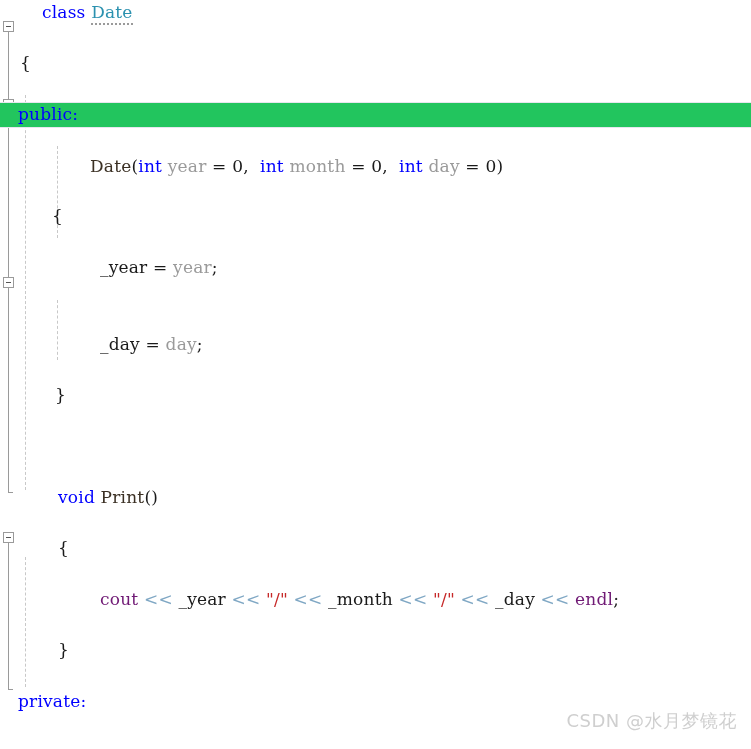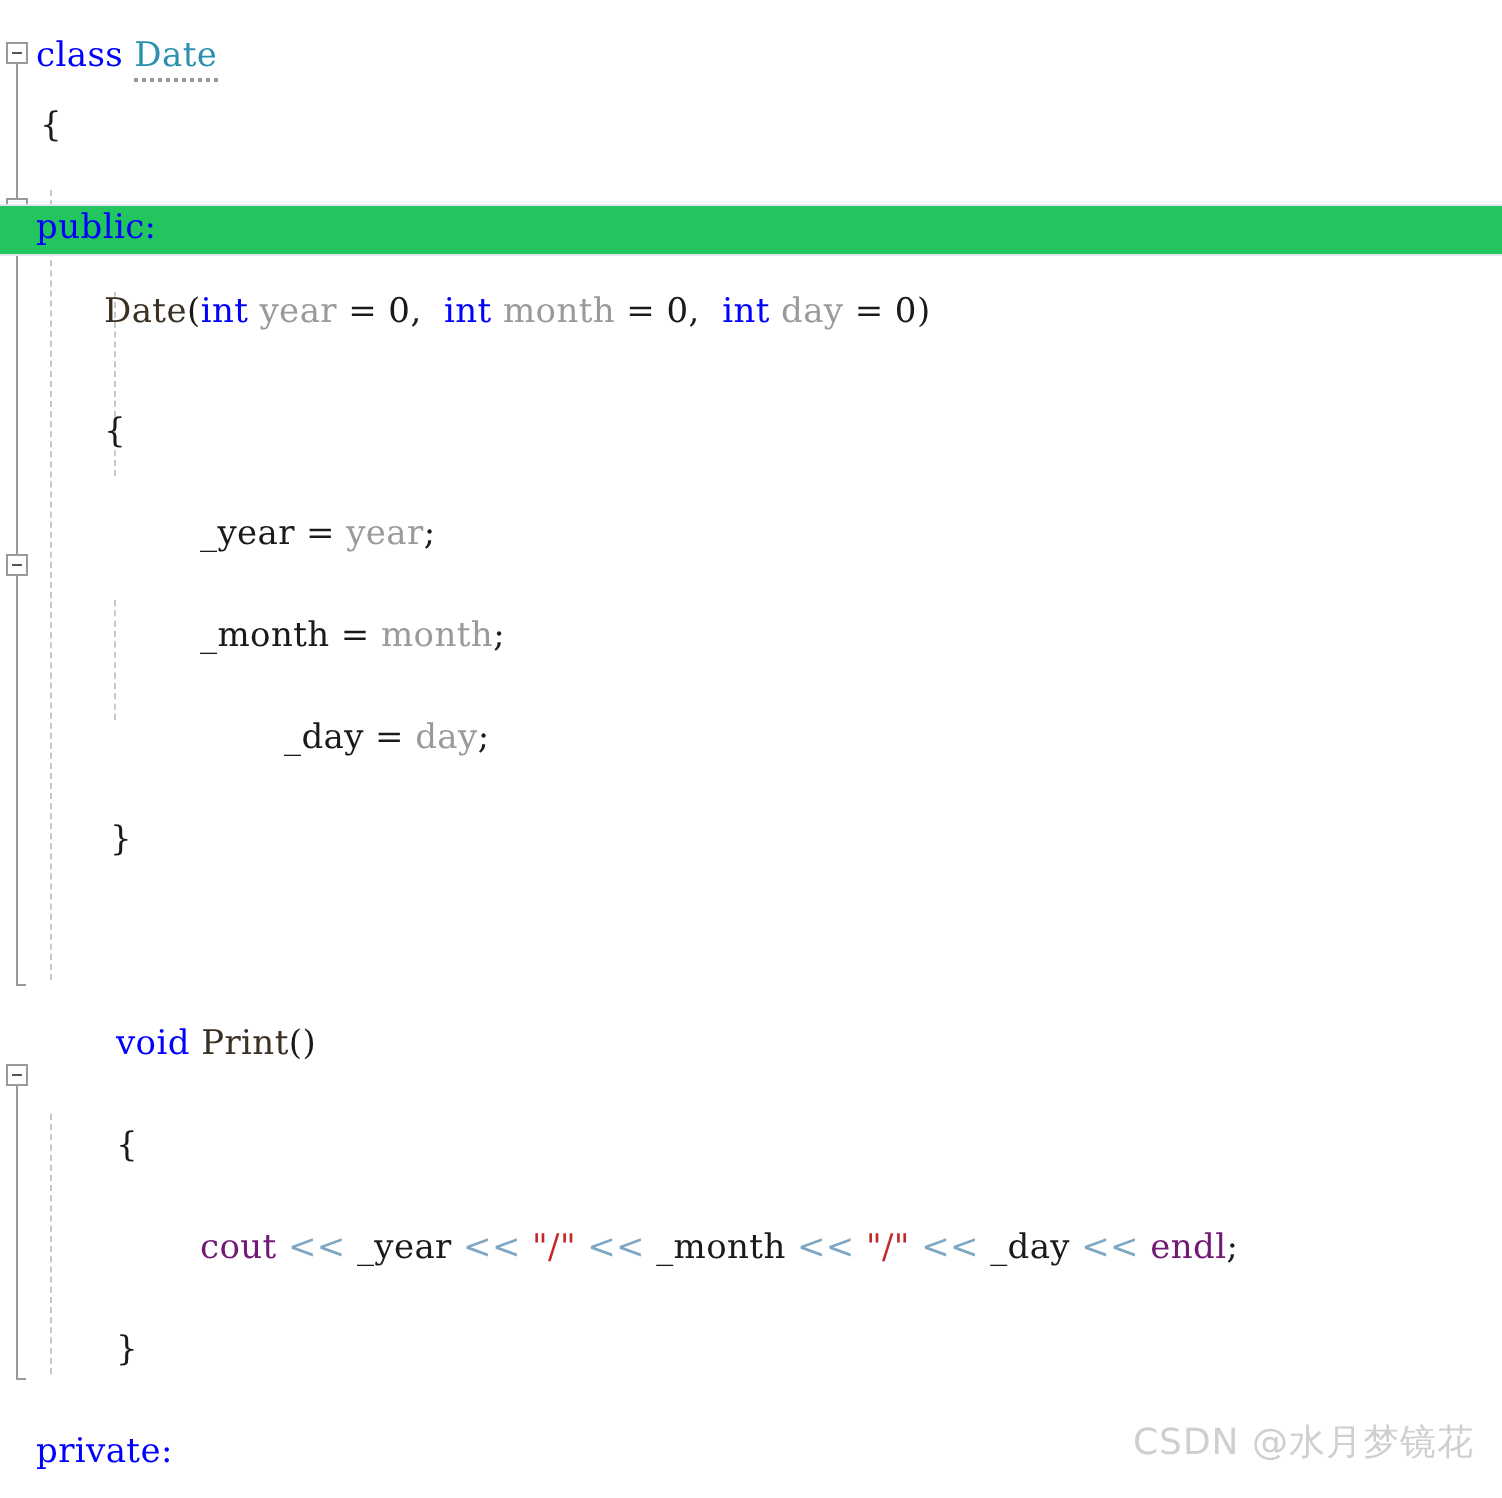--- a/index.html
+++ b/index.html
@@ -150,50 +150,47 @@
     <div class="fold-foot" style="left:8px; top:689px;"></div>
   </div>
 
   <div class="iguide" style="left:25px; top:95px;  height:395px;"></div>
   <div class="iguide" style="left:57px; top:146px; height:92px;"></div>
   <div class="iguide" style="left:57px; top:300px; height:60px;"></div>
   <div class="iguide" style="left:25px; top:557px; height:130px;"></div>
 
   <div class="code">
 
-    <div class="line" style="top:16px;">
+    <div class="line" style="top:0px;margin-left:24px;">
       <span class="txt"><span class="kw">class</span><span class="plain"> </span><span class="type hintdot">Date</span></span>
     </div>
 
     <div class="line" style="top:25.5px;">
       <span class="txt" style="left:20px;"><span class="brace">{</span></span>
     </div>
 
     <div class="line banded" style="top:51px;">
       <span class="txt"><span class="kw">public:</span></span>
     </div>
 
-    <div class="line" style="top:67px;">
+    <div class="line" style="top:77px;margin-left:38px;">
       <span class="txt" style="left:52px;"><span class="fn">Date</span><span class="brace">(</span><span class="kw">int</span><span> </span><span class="param">year</span><span> </span><span class="op">=</span><span> </span><span class="num">0</span><span class="op">,</span><span> </span><span> </span><span class="kw">int</span><span> </span><span class="param">month</span><span> </span><span class="op">=</span><span> </span><span class="num">0</span><span class="op">,</span><span> </span><span> </span><span class="kw">int</span><span> </span><span class="param">day</span><span> </span><span class="op">=</span><span> </span><span class="num">0</span><span class="brace">)</span></span>
     </div>
 
     <div class="line" style="top:102px;">
       <span class="txt" style="left:52px;"><span class="brace">{</span></span>
     </div>
 
     <div class="line" style="top:127.5px;">
       <span class="txt" style="left:100px;"><span class="member">_year</span><span> </span><span class="op">=</span><span> </span><span class="param">year</span><span class="op">;</span></span>
     </div>
 
-    <div class="line" style="top:153px;">
-      <span class="txt" style="left:100px;"><span class="member">_month</span><span> </span><span class="op">=</span><span> </span><span class="param">month</span><span class="op">;</span></span>
-    </div>
 
     <div class="line" style="top:178.5px;">
-      <span class="txt" style="left:100px;margin-left:42px;"><span class="member">_day</span><span> </span><span class="op">=</span><span> </span><span class="param">day</span><span class="op">;</span></span>
+      <span class="txt" style="left:100px;"><span class="member">_day</span><span> </span><span class="op">=</span><span> </span><span class="param">day</span><span class="op">;</span></span>
     </div>
 
     <div class="line" style="top:204px;">
       <span class="txt" style="left:55px;"><span class="brace">}</span></span>
     </div>
 
     <div class="line" style="top:229.5px;"></div>
 
     <div class="line" style="top:255px;padding-left:15px;">
       <span class="txt" style="left:58px;"><span class="kw">void</span><span> </span><span class="fn">Print</span><span class="brace">()</span></span>

